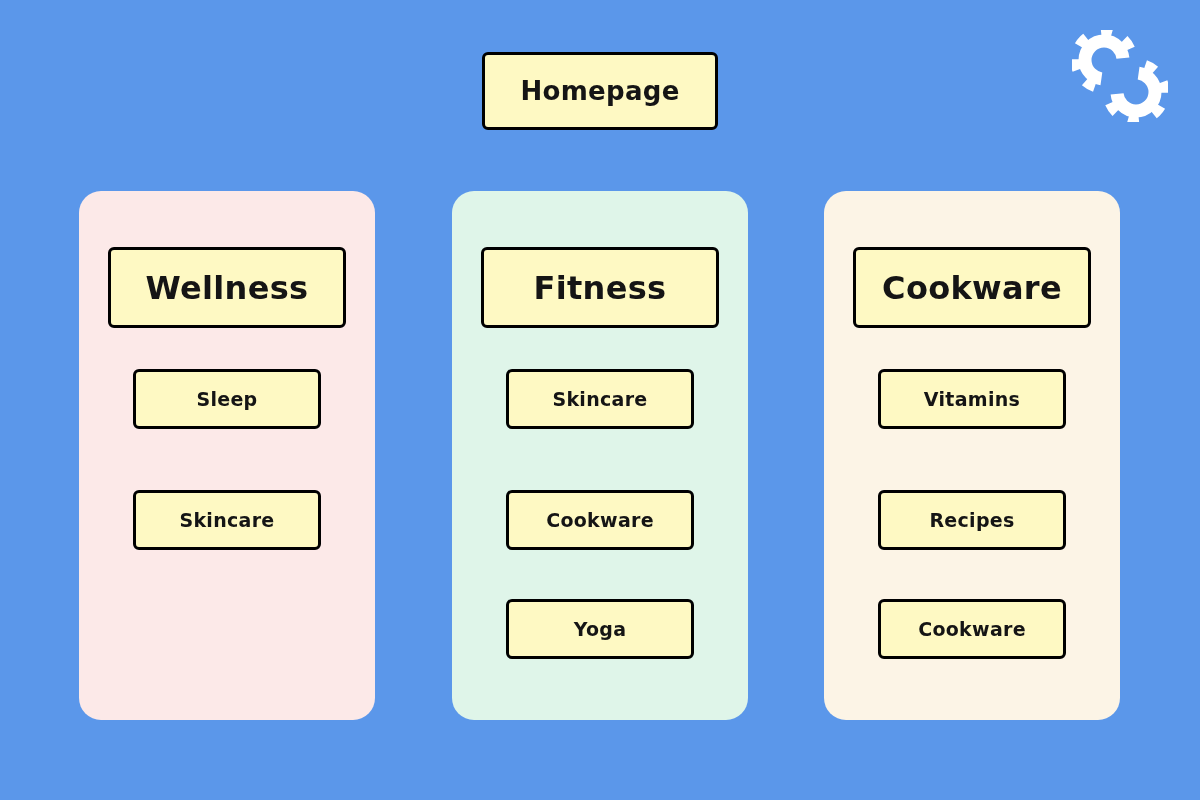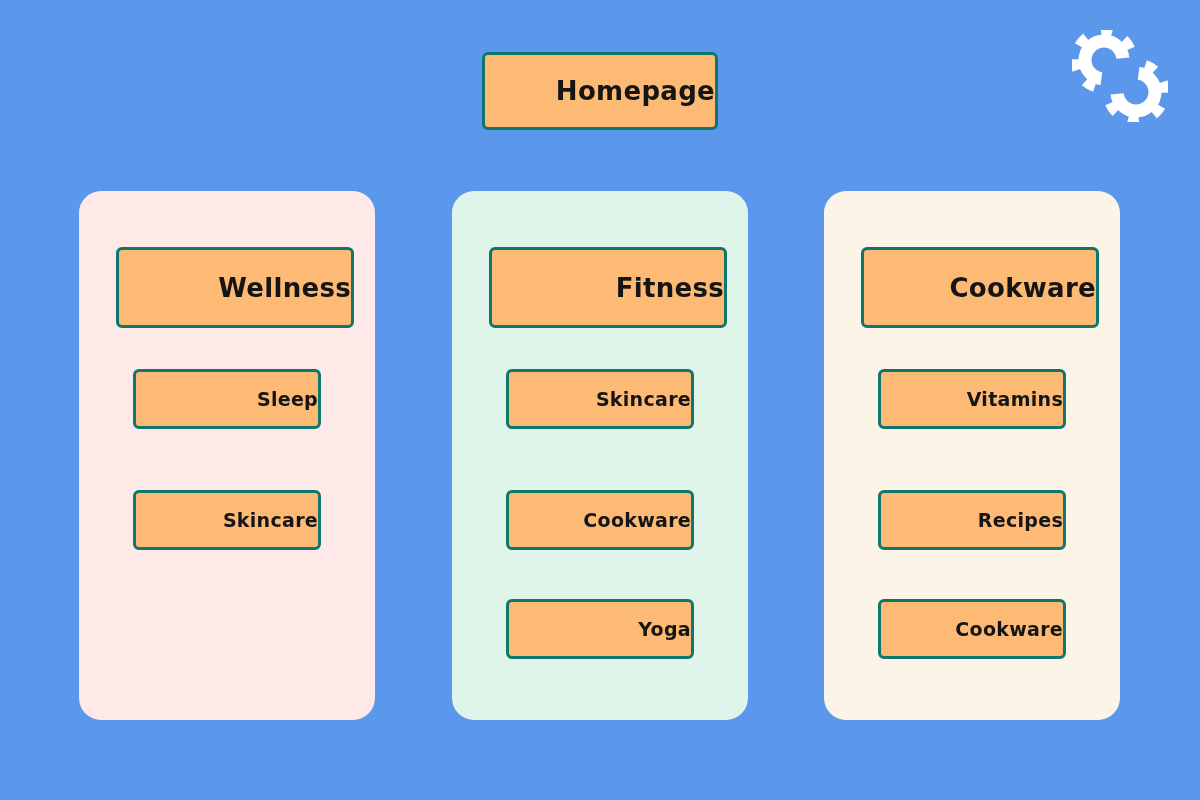--- a/index.html
+++ b/index.html
@@ -4,32 +4,32 @@
 <style>
   html,body{margin:0;padding:0;}
   body{width:1200px;height:800px;overflow:hidden;}
   .canvas{
     position:relative;width:1200px;height:800px;
     background:#5B97EA;
     font-family:"DejaVu Sans","Liberation Sans",sans-serif;
   }
   .node{
     position:absolute;box-sizing:border-box;
-    background:#fdba74;border:3px solid #0f766e;border-radius:6px;
-    display:flex;align-items:center;justify-content:flex-end;
+    background:#fef9c3;border:3px solid #000000;border-radius:6px;
+    display:flex;align-items:center;justify-content:center;
     font-weight:700;color:#151515;letter-spacing:.3px;
   }
   .homepage-node{left:482px;top:52px;width:236px;height:78px;font-size:26px;}
   .card{
     position:absolute;top:191px;width:296px;height:529px;border-radius:22px;
   }
   .card.c1{left:79px}
   .card.c2{left:452px}
   .card.c3{left:824px}
-  .head-node{left:29px;top:56px;width:238px;height:81px;font-size:26px;margin-left:8px;}
+  .head-node{left:29px;top:56px;width:238px;height:81px;font-size:32px;}
   .sub-node{left:54px;width:188px;height:60px;font-size:19px;}
   .s1{top:178px}.s2{top:299px}.s3{top:408px}
   .logo{position:absolute;left:1072px;top:30px;width:96px;height:92px;}
 </style>
 </head>
 <body>
 
 <div class="canvas" style="background-color: rgb(91, 151, 234);">
 
   <div class="node homepage-node">

